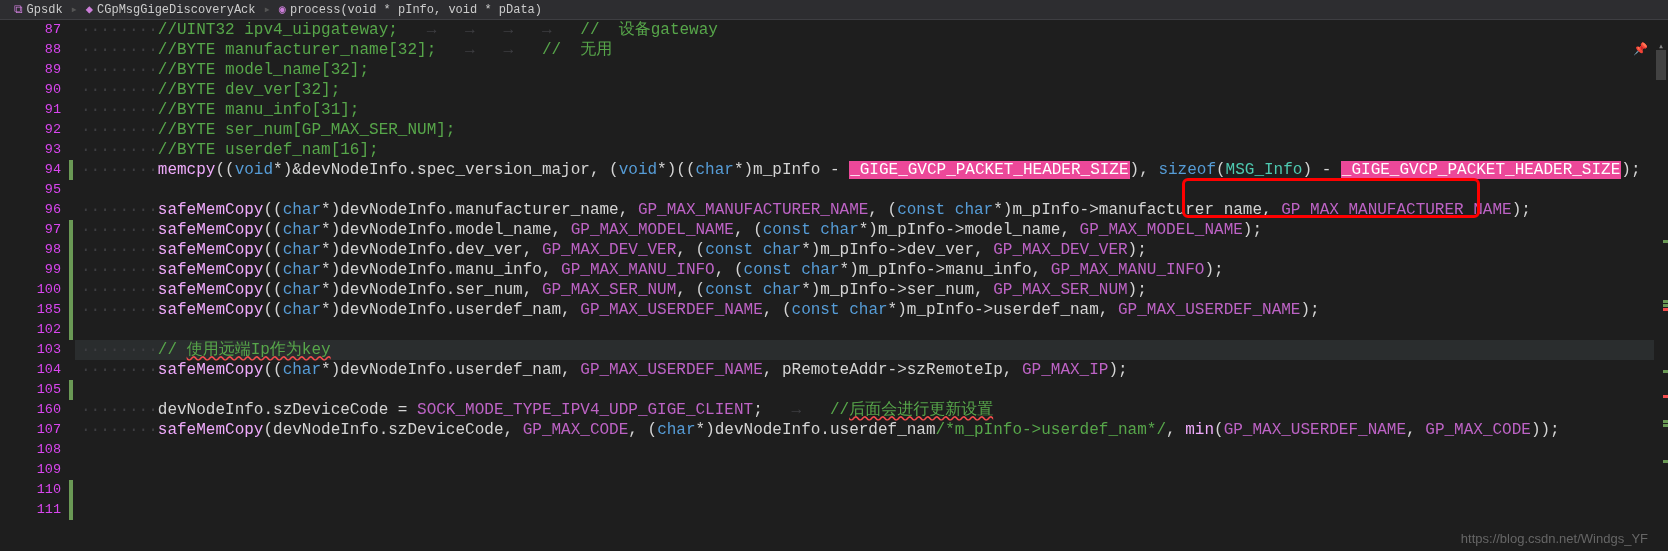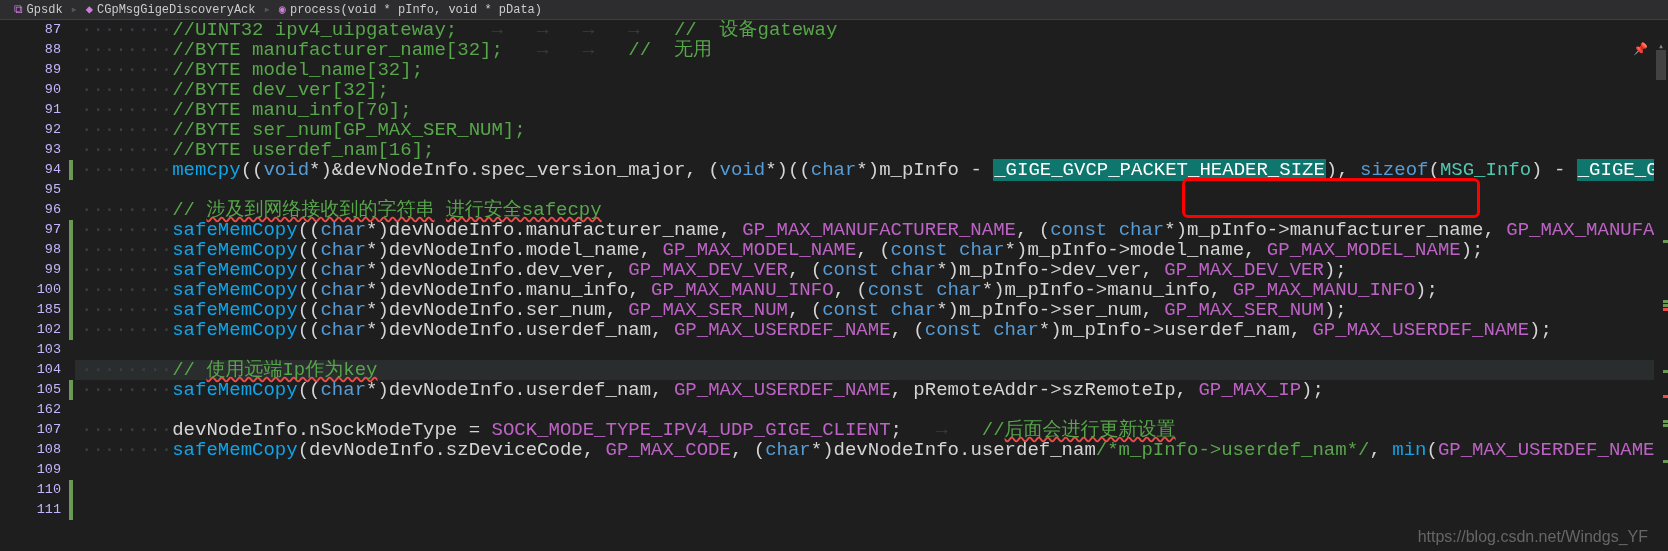--- a/index.html
+++ b/index.html
@@ -36,21 +36,21 @@
     .editor-container {
       display: flex;
       height: 531px;
       background: #1e1e1e;
       position: relative;
     }
     .gutter {
       width: 75px;
       background: #1e1e1e;
       text-align: right;
-      color: #c4b5fd;
+      color: #d946ef;
       user-select: none;
       padding-top: 0;
     }
     .line-number {
       height: 20px;
       line-height: 20px;
       padding-right: 14px;
       font-size: 13.5px;
       position: relative;
     }
@@ -66,34 +66,34 @@
     .code-area {
       flex: 1;
       padding-top: 0;
       position: relative;
       overflow: hidden;
     }
     .code-line {
       height: 20px;
       line-height: 20px;
       white-space: pre;
-      font-size: 19px;
+      font-size: 16px;
       padding-left: 6px;
     }
     .line-104 { background: #2a2d2e; }
     .whitespace-dot { color: #3e3e42; }
     .comment { color: #57a64a; }
     .keyword { color: #569cd6; }
     .usertype { color: #4ec9b0; }
-    .function { color: #0ea5e9; }
+    .function { color: #f0abfc; }
     .number { color: #b5cea8; }
     .punct { color: #d4d4d4; }
     .macro { color: #bd63c5; margin-top: 15px; }
     .highlighted {
-      background: #0f766e;
+      background: #ec4899;
       color: #fff;
       padding: 0 1px;
     }
     .wavy-red {
       text-decoration: wavy underline #f14c4c;
       text-decoration-skip-ink: none;
     }
     .red-box {
       position: absolute;
       border: 3px solid #ff0000;
@@ -128,21 +128,21 @@
       color: #858585;
       font-size: 10px;
       text-align: center;
       line-height: 14px;
     }
     .watermark {
       position: absolute;
       bottom: 5px;
       right: 20px;
       color: #666;
-      font-size: 16px;
+      font-size: 13px;
       font-family: Arial, sans-serif;
       z-index: 20;
     }
     .minimap-markers {
       position: absolute;
       right: 0;
       top: 20px;
       width: 12px;
       height: 531px;
     }
@@ -197,50 +197,49 @@
     <div class="line-number">96</div>
     <div class="line-number modified">97</div>
     <div class="line-number modified">98</div>
     <div class="line-number modified">99</div>
     <div class="line-number modified">100</div>
     <div class="line-number modified">185</div>
     <div class="line-number modified">102</div>
     <div class="line-number">103</div>
     <div class="line-number">104</div>
     <div class="line-number modified">105</div>
-    <div class="line-number">162</div>
+    <div class="line-number">160</div>
     <div class="line-number">107</div>
     <div class="line-number">108</div>
     <div class="line-number">109</div>
     <div class="line-number modified">110</div>
     <div class="line-number modified">111</div>
   </div>
 
   <div class="code-area">
     <div class="code-line"><span class="whitespace-dot">········</span><span class="comment">//UINT32 ipv4_uipgateway;</span><span class="whitespace-dot">   →   →   →   →   </span><span class="comment">//  设备gateway</span></div>
     <div class="code-line"><span class="whitespace-dot">········</span><span class="comment">//BYTE manufacturer_name[32];</span><span class="whitespace-dot">   →   →   </span><span class="comment">//  无用</span></div>
     <div class="code-line"><span class="whitespace-dot">········</span><span class="comment">//BYTE model_name[32];</span></div>
     <div class="code-line"><span class="whitespace-dot">········</span><span class="comment">//BYTE dev_ver[32];</span></div>
-    <div class="code-line"><span class="whitespace-dot">········</span><span class="comment">//BYTE manu_info[70];</span></div>
+    <div class="code-line"><span class="whitespace-dot">········</span><span class="comment">//BYTE manu_info[31];</span></div>
     <div class="code-line"><span class="whitespace-dot">········</span><span class="comment">//BYTE ser_num[GP_MAX_SER_NUM];</span></div>
     <div class="code-line"><span class="whitespace-dot">········</span><span class="comment">//BYTE userdef_nam[16];</span></div>
     <div class="code-line"><span class="whitespace-dot">········</span><span class="function">memcpy</span><span class="punct">((</span><span class="keyword">void</span><span class="punct">*)&amp;devNodeInfo.spec_version_major, (</span><span class="keyword">void</span><span class="punct">*)((</span><span class="keyword">char</span><span class="punct">*)m_pInfo - </span><span class="highlighted">_GIGE_GVCP_PACKET_HEADER_SIZE</span><span class="punct">), </span><span class="keyword">sizeof</span><span class="punct">(</span><span class="usertype">MSG_Info</span><span class="punct">) - </span><span class="highlighted">_GIGE_GVCP_PACKET_HEADER_SIZE</span><span class="punct">);</span></div>
     <div class="code-line"></div>
-    <div class="code-line"><span class="whitespace-dot">········</span><span class="comment">// <span class="wavy-red">涉及到网络接收到的字符串</span> <span class="wavy-red">进行安全safecpy</span></span></div>
     <div class="code-line"><span class="whitespace-dot">········</span><span class="function">safeMemCopy</span><span class="punct">((</span><span class="keyword">char</span><span class="punct">*)devNodeInfo.manufacturer_name, </span><span class="macro">GP_MAX_MANUFACTURER_NAME</span><span class="punct">, (</span><span class="keyword">const</span><span class="whitespace-dot"> </span><span class="keyword">char</span><span class="punct">*)m_pInfo-&gt;manufacturer_name, </span><span class="macro">GP_MAX_MANUFACTURER_NAME</span><span class="punct">);</span></div>
     <div class="code-line"><span class="whitespace-dot">········</span><span class="function">safeMemCopy</span><span class="punct">((</span><span class="keyword">char</span><span class="punct">*)devNodeInfo.model_name, </span><span class="macro">GP_MAX_MODEL_NAME</span><span class="punct">, (</span><span class="keyword">const</span><span class="whitespace-dot"> </span><span class="keyword">char</span><span class="punct">*)m_pInfo-&gt;model_name, </span><span class="macro">GP_MAX_MODEL_NAME</span><span class="punct">);</span></div>
     <div class="code-line"><span class="whitespace-dot">········</span><span class="function">safeMemCopy</span><span class="punct">((</span><span class="keyword">char</span><span class="punct">*)devNodeInfo.dev_ver, </span><span class="macro">GP_MAX_DEV_VER</span><span class="punct">, (</span><span class="keyword">const</span><span class="whitespace-dot"> </span><span class="keyword">char</span><span class="punct">*)m_pInfo-&gt;dev_ver, </span><span class="macro">GP_MAX_DEV_VER</span><span class="punct">);</span></div>
     <div class="code-line"><span class="whitespace-dot">········</span><span class="function">safeMemCopy</span><span class="punct">((</span><span class="keyword">char</span><span class="punct">*)devNodeInfo.manu_info, </span><span class="macro">GP_MAX_MANU_INFO</span><span class="punct">, (</span><span class="keyword">const</span><span class="whitespace-dot"> </span><span class="keyword">char</span><span class="punct">*)m_pInfo-&gt;manu_info, </span><span class="macro">GP_MAX_MANU_INFO</span><span class="punct">);</span></div>
     <div class="code-line"><span class="whitespace-dot">········</span><span class="function">safeMemCopy</span><span class="punct">((</span><span class="keyword">char</span><span class="punct">*)devNodeInfo.ser_num, </span><span class="macro">GP_MAX_SER_NUM</span><span class="punct">, (</span><span class="keyword">const</span><span class="whitespace-dot"> </span><span class="keyword">char</span><span class="punct">*)m_pInfo-&gt;ser_num, </span><span class="macro">GP_MAX_SER_NUM</span><span class="punct">);</span></div>
     <div class="code-line"><span class="whitespace-dot">········</span><span class="function">safeMemCopy</span><span class="punct">((</span><span class="keyword">char</span><span class="punct">*)devNodeInfo.userdef_nam, </span><span class="macro">GP_MAX_USERDEF_NAME</span><span class="punct">, (</span><span class="keyword">const</span><span class="whitespace-dot"> </span><span class="keyword">char</span><span class="punct">*)m_pInfo-&gt;userdef_nam, </span><span class="macro">GP_MAX_USERDEF_NAME</span><span class="punct">);</span></div>
     <div class="code-line"></div>
     <div class="code-line line-104"><span class="whitespace-dot">········</span><span class="comment">// <span class="wavy-red">使用远端Ip作为key</span></span></div>
     <div class="code-line"><span class="whitespace-dot">········</span><span class="function">safeMemCopy</span><span class="punct">((</span><span class="keyword">char</span><span class="punct">*)devNodeInfo.userdef_nam, </span><span class="macro">GP_MAX_USERDEF_NAME</span><span class="punct">, pRemoteAddr-&gt;szRemoteIp, </span><span class="macro">GP_MAX_IP</span><span class="punct">);</span></div>
     <div class="code-line"></div>
-    <div class="code-line"><span class="whitespace-dot">········</span><span class="punct">devNodeInfo.nSockModeType = </span><span class="macro">SOCK_MODE_TYPE_IPV4_UDP_GIGE_CLIENT</span><span class="punct">;</span><span class="whitespace-dot">   →   </span><span class="comment">//<span class="wavy-red">后面会进行更新设置</span></span></div>
+    <div class="code-line"><span class="whitespace-dot">········</span><span class="punct">devNodeInfo.szDeviceCode = </span><span class="macro">SOCK_MODE_TYPE_IPV4_UDP_GIGE_CLIENT</span><span class="punct">;</span><span class="whitespace-dot">   →   </span><span class="comment">//<span class="wavy-red">后面会进行更新设置</span></span></div>
     <div class="code-line"><span class="whitespace-dot">········</span><span class="function">safeMemCopy</span><span class="punct">(devNodeInfo.szDeviceCode, </span><span class="macro">GP_MAX_CODE</span><span class="punct">, (</span><span class="keyword">char</span><span class="punct">*)devNodeInfo.userdef_nam</span><span class="comment">/*m_pInfo-&gt;userdef_nam*/</span><span class="punct">, </span><span class="function">min</span><span class="punct">(</span><span class="macro">GP_MAX_USERDEF_NAME</span><span class="punct">, </span><span class="macro">GP_MAX_CODE</span><span class="punct">));</span></div>
   </div>
 
   <div class="red-box"></div>
 
   <div class="scrollbar-v">
     <div class="scroll-arrow" style="top:0">▴</div>
     <div class="scroll-thumb-v"></div>
 
   </div>

